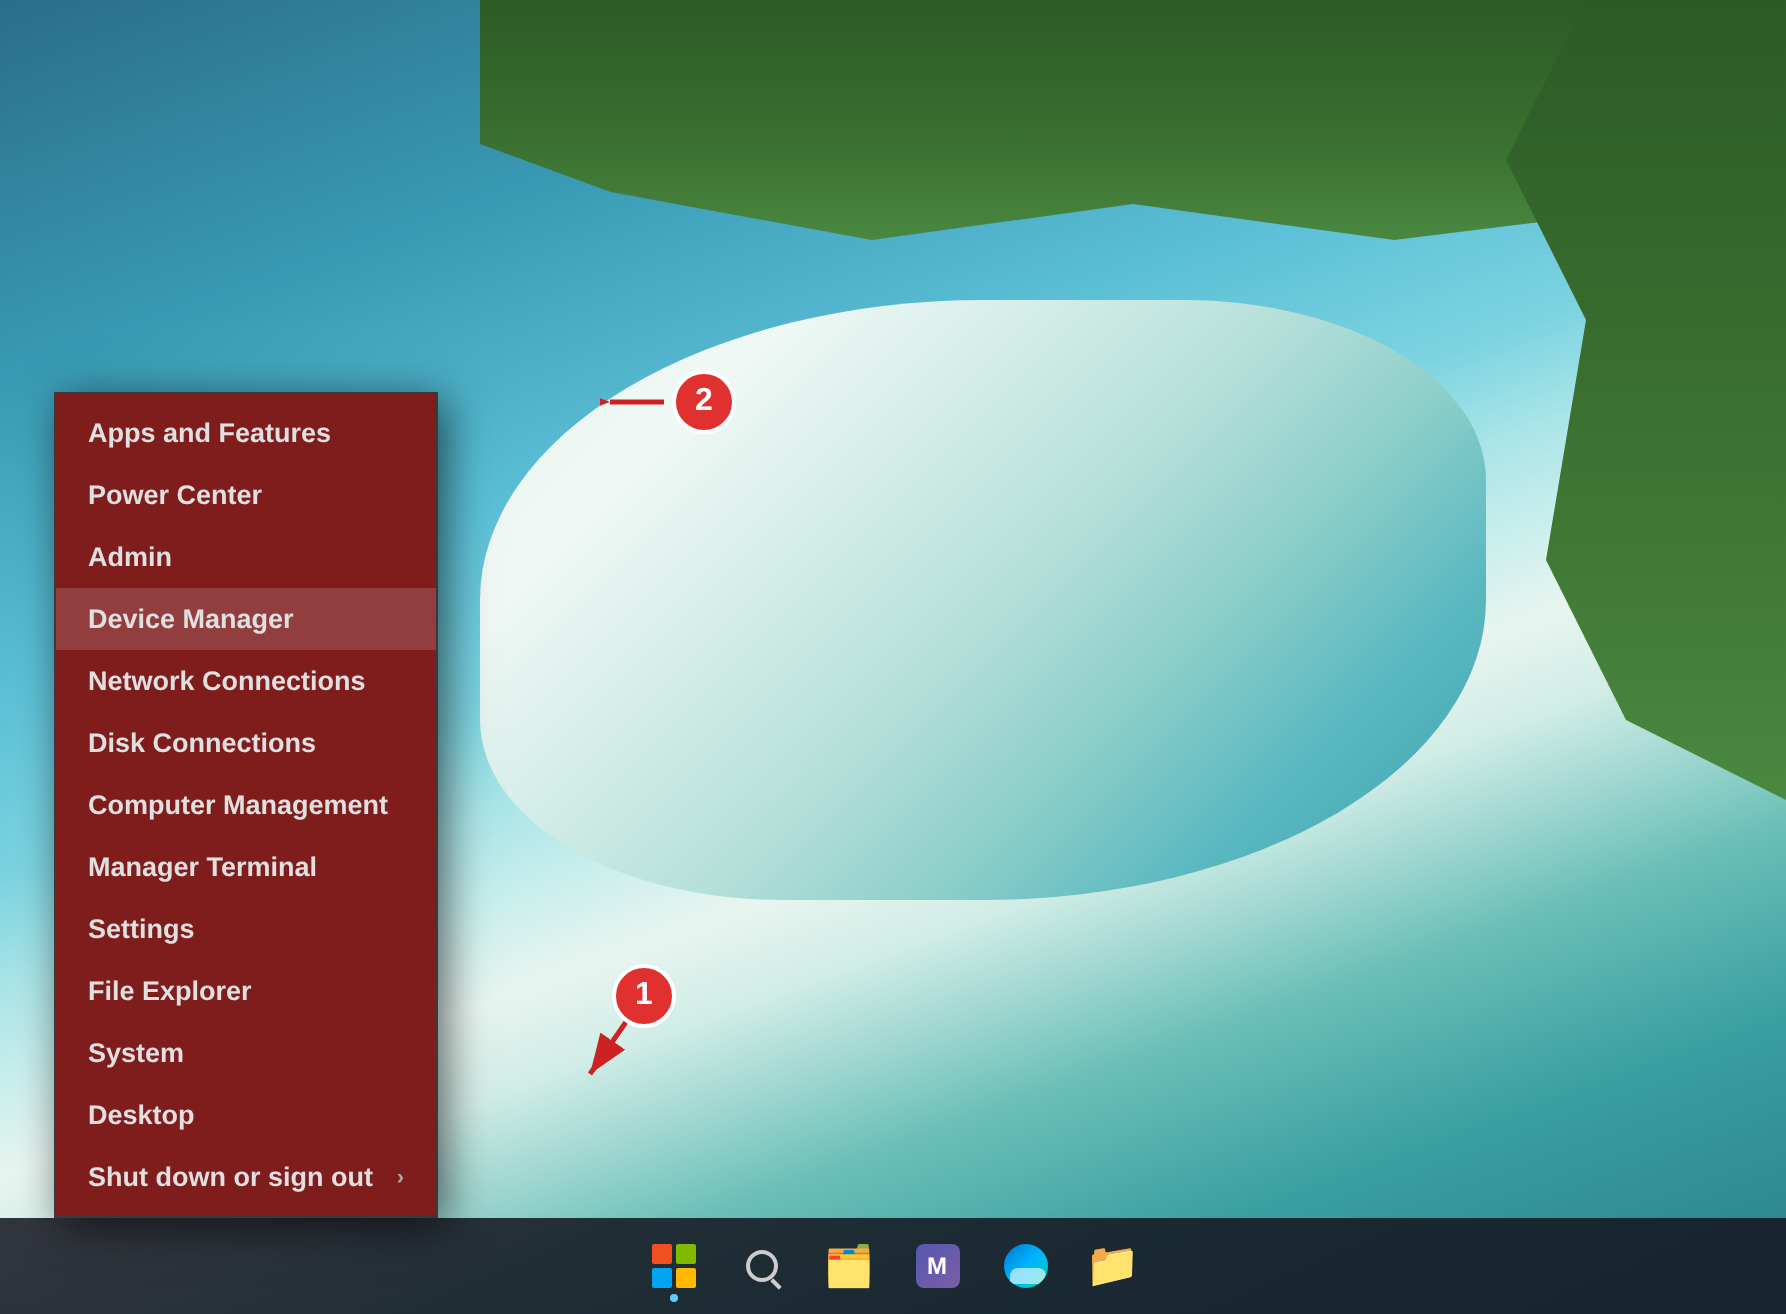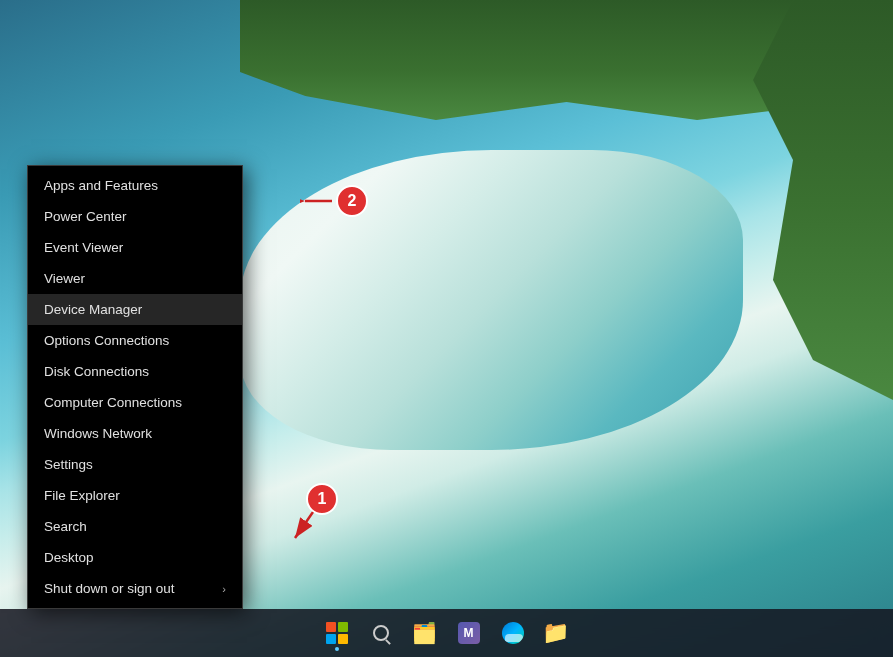--- a/index.html
+++ b/index.html
@@ -132,26 +132,27 @@
     
     .folder-icon {
       font-size: 22px;
     }
 
     
     #context-menu {
       position: absolute;
       left: 27px;
       bottom: 48px;
-      width: 216px;
-      background: #000000;
+      width: 192px;
+      background: #7f1d1d;
       border: 1px solid #3a3a3a;
       box-shadow: 4px 4px 20px rgba(0,0,0,0.6);
       z-index: 100;
       padding: 4px 0;
+      font-weight: bold;
     }
 
     .menu-item {
       padding: 8px 16px;
       color: #e0e0e0;
       font-size: 13.5px;
       cursor: pointer;
       display: flex;
       align-items: center;
       justify-content: space-between;
@@ -267,48 +268,45 @@
 </div>
 
 <div id="context-menu">
 <div class="menu-item">
       <span>Apps and Features</span>
     </div>
     <div class="menu-item">
       <span>Power Center</span>
     </div>
     <div class="menu-item">
-      <span>Event Viewer</span>
-    </div>
-    <div class="menu-item">
-      <span>Viewer</span>
+      <span>Admin</span>
     </div>
     <div class="menu-item active">
       <span>Device Manager</span>
     </div>
     <div class="menu-item">
-      <span>Options Connections</span>
+      <span>Network Connections</span>
     </div>
     <div class="menu-item">
       <span>Disk Connections</span>
     </div>
     <div class="menu-item">
-      <span>Computer Connections</span>
-    </div>
-    <div class="menu-item">
-      <span>Windows Network</span>
+      <span>Computer Management</span>
+    </div>
+    <div class="menu-item">
+      <span>Manager Terminal</span>
     </div>
     <div class="menu-item">
       <span>Settings</span>
     </div>
     <div class="menu-item">
       <span>File Explorer</span>
     </div>
     <div class="menu-item">
-      <span>Search</span>
+      <span>System</span>
     </div>
     <div class="menu-item">
       <span>Desktop</span>
     </div>
     <div class="menu-item">
       <span>Shut down or sign out</span>
       <span class="arrow">›</span>
     </div>
   </div>
 

